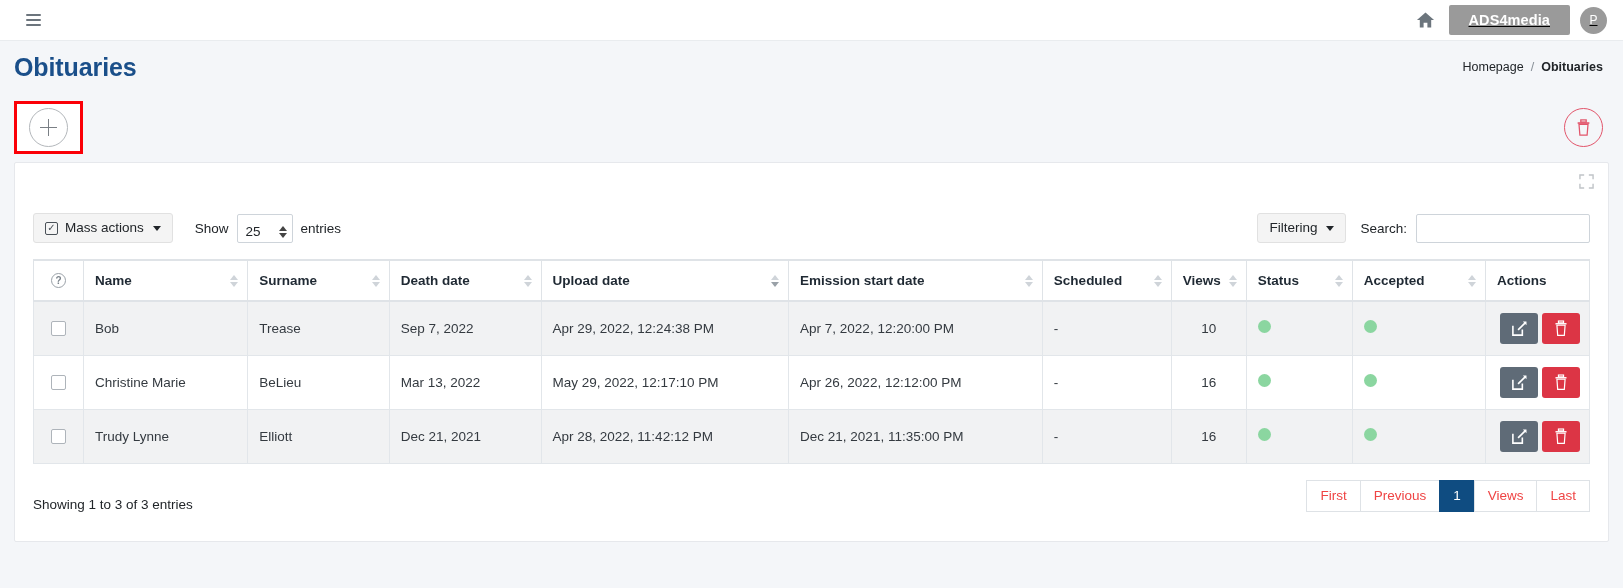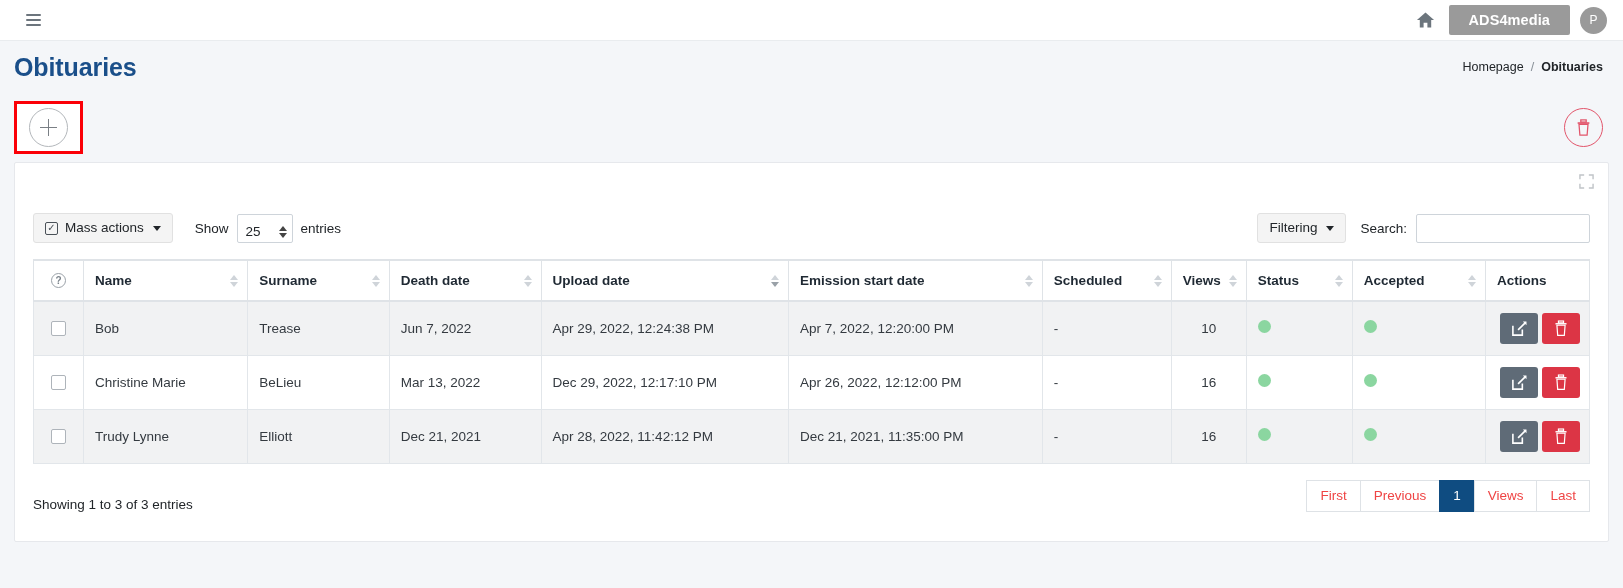--- a/index.html
+++ b/index.html
@@ -13,20 +13,21 @@
 
   
   #topbar {
     height: 41px;
     background: #ffffff;
     border-bottom: 1px solid #e9ecef;
     display: flex;
     align-items: center;
     padding: 0 14px 0 14px;
     position: relative;
+    text-decoration: underline;
   }
   #hamburger {
     width: 26px; height: 26px;
     display: flex; flex-direction: column;
     justify-content: center; align-items: center;
     gap: 3px;
     cursor: pointer;
     margin-left: 6px;
   }
   #hamburger span {
@@ -471,21 +472,21 @@
             <th style="text-align: left;"><span>Actions</span></th>
           </tr>
       </thead>
       <tbody id="table-body">
           <tr class="odd">
             <td class="center">
               <span class="row-check"></span>
             </td>
             <td>Bob</td>
             <td>Trease</td>
-            <td>Jun 7, 2022</td>
+            <td>Sep 7, 2022</td>
             <td>Apr 29, 2022, 12:24:38 PM</td>
             <td>Apr 7, 2022, 12:20:00 PM</td>
             <td>-</td>
             <td class="center">10</td>
             <td><span class="dot" style="background: rgb(139, 214, 160);"></span></td>
             <td><span class="dot" style="background: rgb(139, 214, 160);"></span></td>
             <td class="actions-cell">
               <div class="actions-wrap">
                 <button class="act-btn act-edit">
                   <svg width="17" height="17" viewBox="0 0 18 18" aria-hidden="true">
@@ -504,21 +505,21 @@
               </div>
             </td>
           </tr>
           <tr class="even">
             <td class="center">
               <span class="row-check"></span>
             </td>
             <td>Christine Marie</td>
             <td>BeLieu</td>
             <td>Mar 13, 2022</td>
-            <td>Dec 29, 2022, 12:17:10 PM</td>
+            <td>May 29, 2022, 12:17:10 PM</td>
             <td>Apr 26, 2022, 12:12:00 PM</td>
             <td>-</td>
             <td class="center">16</td>
             <td><span class="dot" style="background: rgb(139, 214, 160);"></span></td>
             <td><span class="dot" style="background: rgb(139, 214, 160);"></span></td>
             <td class="actions-cell">
               <div class="actions-wrap">
                 <button class="act-btn act-edit">
                   <svg width="17" height="17" viewBox="0 0 18 18" aria-hidden="true">
                     <path d="M2 6 V16 H12 V10" fill="none" stroke="#ffffff" stroke-width="1.7"></path>

